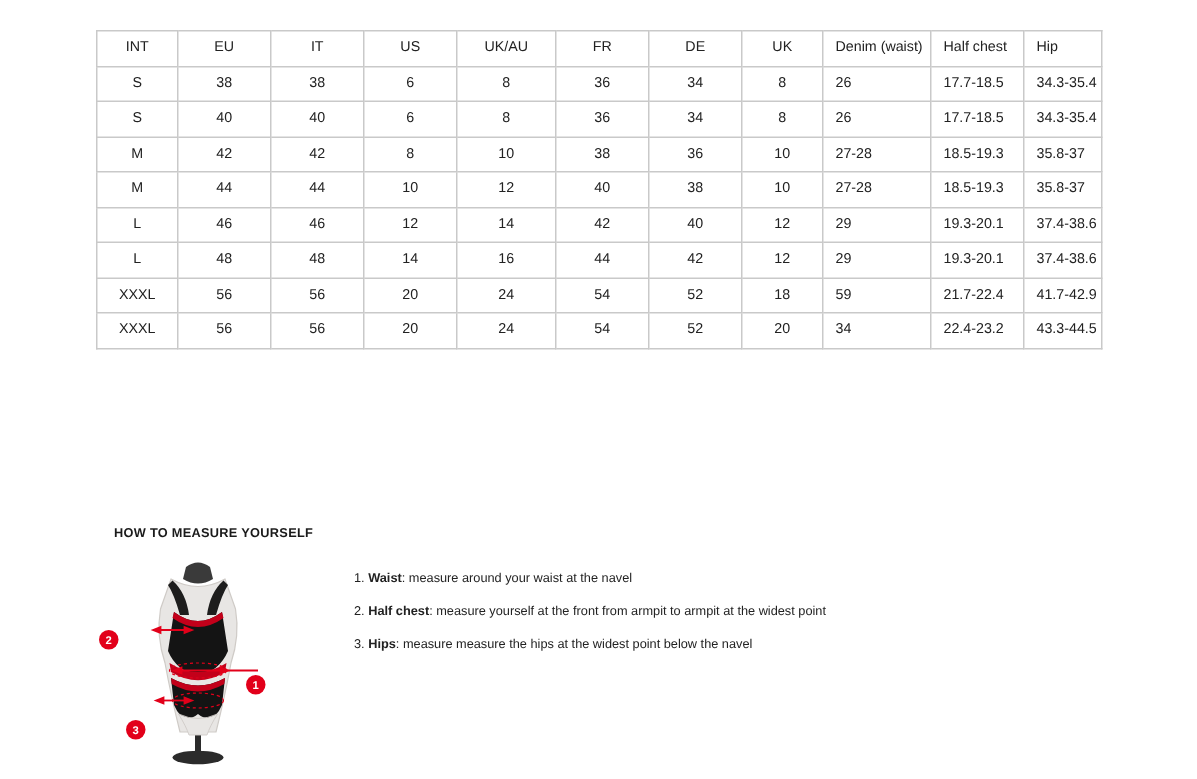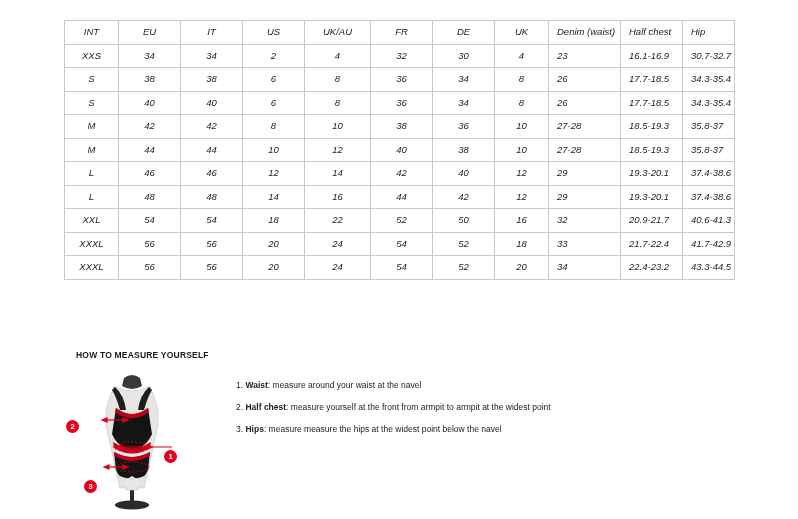--- a/index.html
+++ b/index.html
@@ -20,21 +20,20 @@
     width: 798px;
     height: 519px;
   }
 
   
   .size-table-wrap {
     position: absolute;
     left: 64px;
     top: 20px;
     width: 670px;
-    font-style: italic;
   }
   table.size-table {
     border-collapse: collapse;
     width: 670px;
     table-layout: fixed;
   }
   table.size-table th,
   table.size-table td {
     border: 1px solid #c9c9c9;
     height: 22.5px;
@@ -149,33 +148,20 @@
           <th>FR</th>
           <th>DE</th>
           <th>UK</th>
           <th class="lcell">Denim (waist)</th>
           <th class="lcell">Half chest</th>
           <th class="lcell">Hip</th>
         </tr>
       </thead>
       <tbody id="size-table-body">
           <tr>
-            <td>XXS</td>
-            <td>34</td>
-            <td>34</td>
-            <td>2</td>
-            <td>4</td>
-            <td>32</td>
-            <td>30</td>
-            <td>4</td>
-            <td class="lcell">23</td>
-            <td class="lcell">16.1-16.9</td>
-            <td class="lcell">30.7-32.7</td>
-          </tr>
-          <tr>
             <td>S</td>
             <td>38</td>
             <td>38</td>
             <td>6</td>
             <td>8</td>
             <td>36</td>
             <td>34</td>
             <td>8</td>
             <td class="lcell">26</td>
             <td class="lcell">17.7-18.5</td>
@@ -240,42 +226,29 @@
             <td>14</td>
             <td>16</td>
             <td>44</td>
             <td>42</td>
             <td>12</td>
             <td class="lcell">29</td>
             <td class="lcell">19.3-20.1</td>
             <td class="lcell">37.4-38.6</td>
           </tr>
           <tr>
-            <td>XXL</td>
-            <td>54</td>
-            <td>54</td>
-            <td>18</td>
-            <td>22</td>
-            <td>52</td>
-            <td>50</td>
-            <td>16</td>
-            <td class="lcell">32</td>
-            <td class="lcell">20.9-21.7</td>
-            <td class="lcell">40.6-41.3</td>
-          </tr>
-          <tr>
             <td>XXXL</td>
             <td>56</td>
             <td>56</td>
             <td>20</td>
             <td>24</td>
             <td>54</td>
             <td>52</td>
             <td>18</td>
-            <td class="lcell">33</td>
+            <td class="lcell">59</td>
             <td class="lcell">21.7-22.4</td>
             <td class="lcell">41.7-42.9</td>
           </tr>
           <tr>
             <td>XXXL</td>
             <td>56</td>
             <td>56</td>
             <td>20</td>
             <td>24</td>
             <td>54</td>

